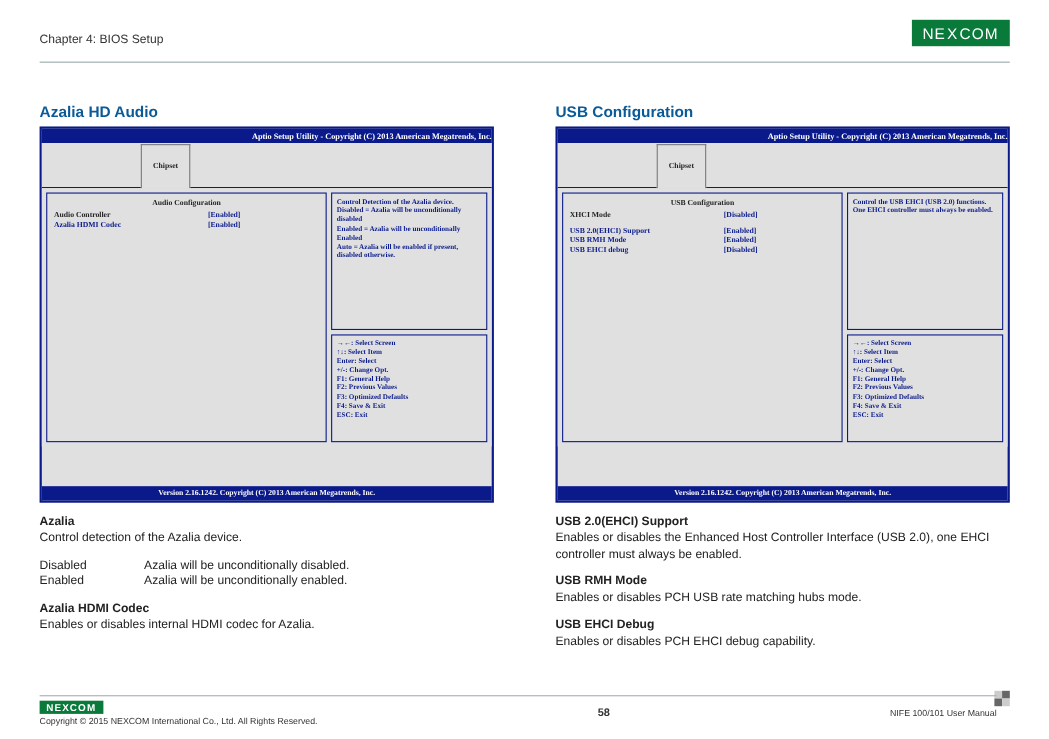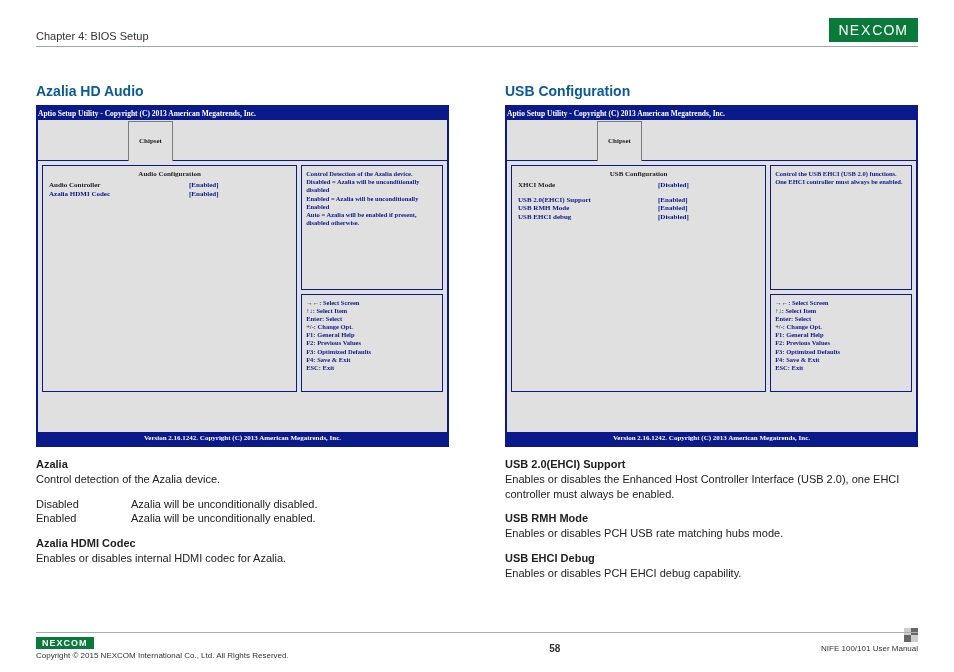--- a/index.html
+++ b/index.html
@@ -13,21 +13,21 @@
     font-size: 11px;
   }
   .page {
     padding: 18px 36px 0 36px;
   }
   .topbar {
     display: flex;
     justify-content: space-between;
     align-items: flex-end;
     border-bottom: 1px solid #9aa;
-    padding-bottom: 4px;
+    padding-bottom: 14px;
   }
   .chapter { font-size: 11px; color: #333; }
   .logo {
     background: #0a7a3b;
     color: #fff;
     font-weight: normal;
     font-size: 14px;
     letter-spacing: 1px;
     padding: 4px 10px;
     display: inline-flex;
@@ -49,21 +49,21 @@
   .bios-box {
     border: 2px solid #0a1a8a;
     background: #e0e0e0;
     font-family: "Times New Roman", serif;
     font-size: 7px;
     line-height: 1.25;
   }
   .bios-header {
     background: #0a1a8a;
     color: #fff;
-    text-align: left;
+    text-align: right;
     font-weight: bold;
     padding: 2px 0;
     font-size: 7.5px;
   }
   .bios-tab-row {
     background: #e0e0e0;
     display: flex;
     border-bottom: 1px solid #0a1a8a;
   }
   .tab-spacer { width: 90px; }
@@ -119,21 +119,21 @@
   .cfg-label { width: 140px; color:#222; font-weight:bold; }
   .cfg-label.blue { color:#0a1a8a; }
   .cfg-value { color:#0a1a8a; font-weight:bold; }
   .section-black { color:#222; font-weight:bold; margin-bottom:2px;text-align:center;}
   .desc-block { margin-top: 10px; font-size: 11px; line-height:1.35; }
   .desc-block .heading { font-weight: bold; margin-top:10px;}
   .desc-block .row { display:flex; }
   .desc-block .lbl { width:95px; }
   .bottombar {
     position: absolute;
-    left:36px; right:36px; bottom:12px;
+    left:36px; right:48px; bottom:12px;
     border-top: 1px solid #aab;
     display:flex;
     justify-content: space-between;
     align-items: center;
     padding-top:4px;
     font-size:8px;
     color:#333;
   }
   .bottombar .logo-sm {
     background:#0a7a3b; color:#fff; font-weight:bold; font-size:9px;

